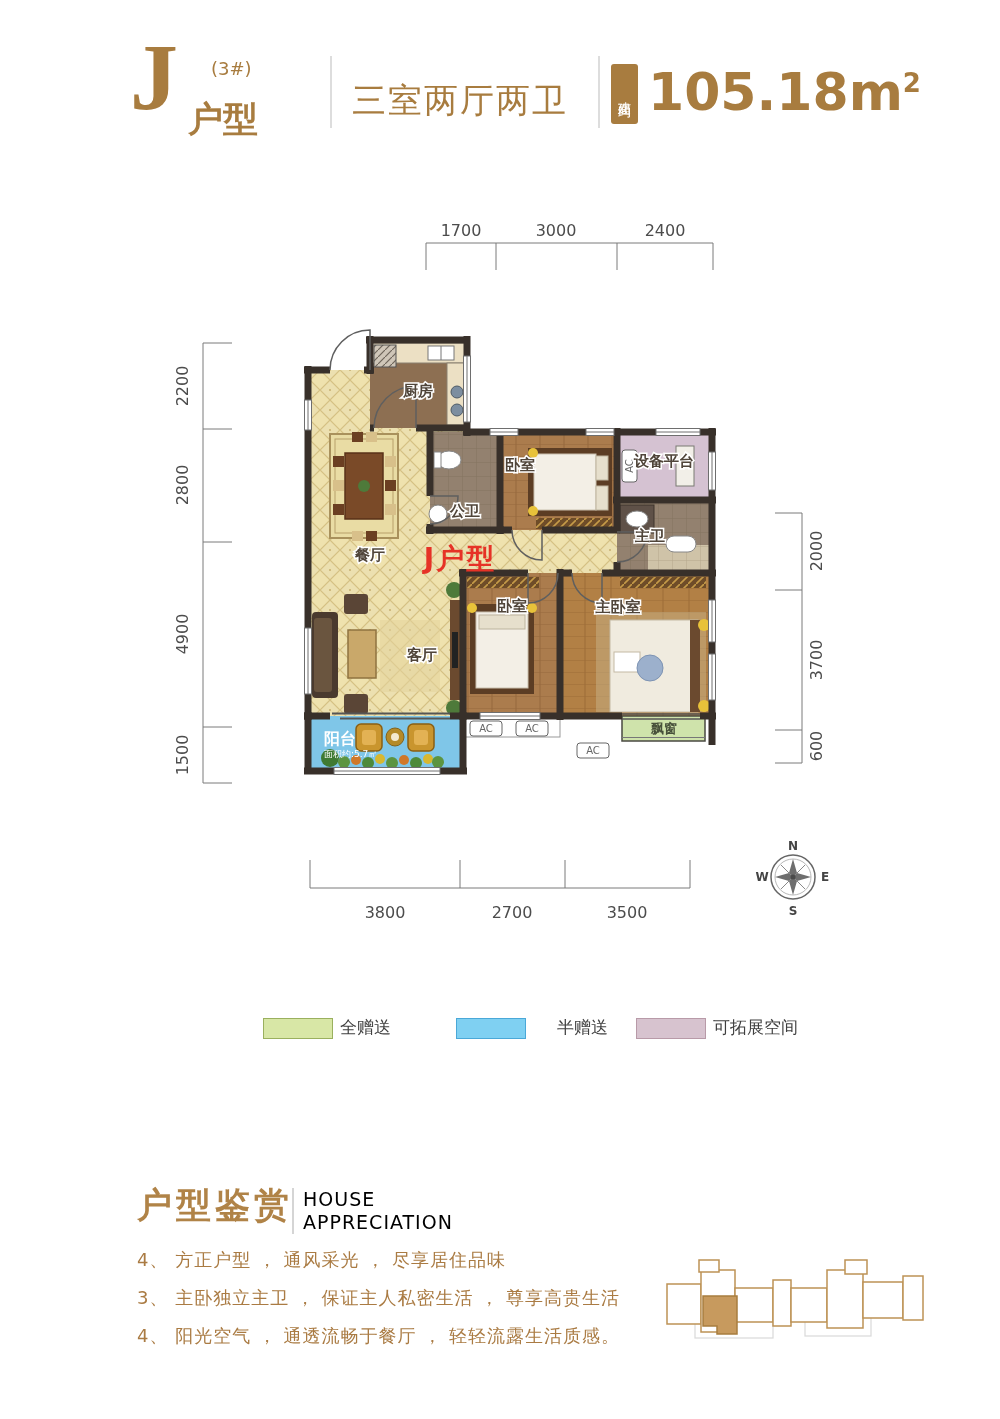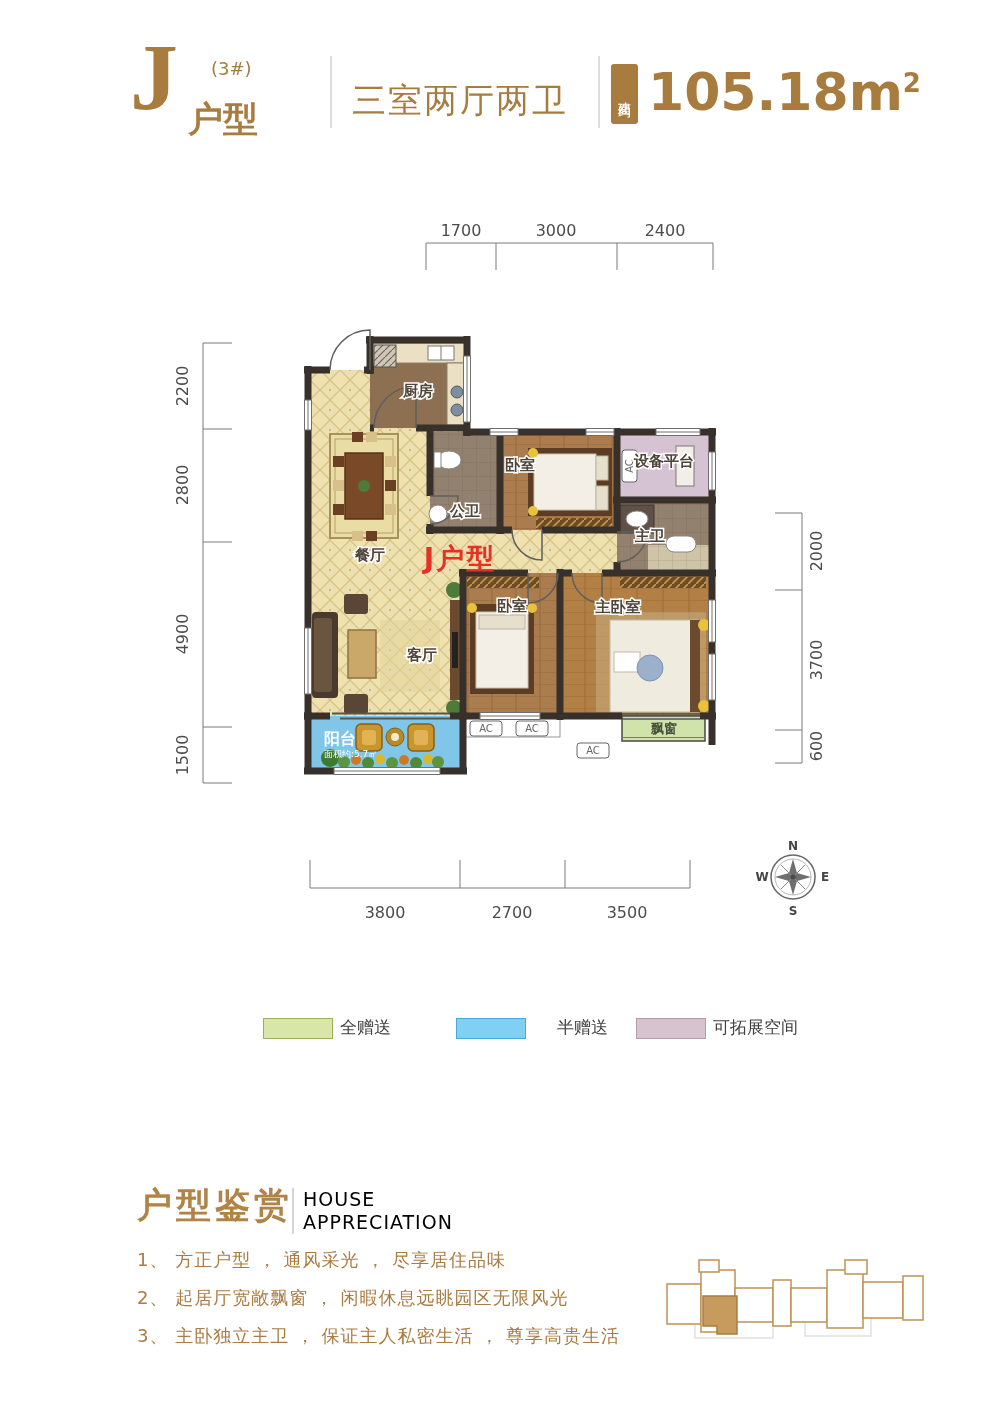--- a/index.html
+++ b/index.html
@@ -321,23 +321,23 @@
 <div class="abs lg-swatch" style="left:456px;background:#7fd0f2;border-color:#4aa8d8"></div>
 <div class="abs lg-label" style="left:557px">半赠送</div>
 <div class="abs lg-swatch" style="left:636px;background:#d7c3cf;border-color:#b89aa8"></div>
 <div class="abs lg-label" style="left:713px">可拓展空间</div>
 
 <div class="abs app-title">户型鉴赏</div>
 <div class="abs app-div"></div>
 <div class="abs app-en" style="top:1188px">HOUSE</div>
 <div class="abs app-en" style="top:1211px">APPRECIATION</div>
 <div class="abs app-list">
-  <div>1、 方正户型 ， 通风采光 ， 尽享居住品味</div>
-  <div>2、 起居厅宽敞飘窗 ， 闲暇休息远眺园区无限风光</div>
+  <div>4、 方正户型 ， 通风采光 ， 尽享居住品味</div>
   <div>3、 主卧独立主卫 ， 保证主人私密生活 ， 尊享高贵生活</div>
+  <div>4、 阳光空气 ， 通透流畅于餐厅 ， 轻轻流露生活质感。</div>
 </div>
 
 <svg class="abs" style="left:655px;top:1252px" width="280" height="110" viewBox="0 0 280 110">
   <g stroke="#d9d9d9" stroke-width="1.2" fill="none">
     <rect x="40" y="46" width="78" height="40"></rect>
       <rect x="150" y="42" width="66" height="42"></rect>
   </g>
   <g stroke="#bd9255" stroke-width="1.5" fill="#ffffff">
     <rect x="12" y="32" width="34" height="40"></rect>
     <rect x="46" y="18" width="34" height="62"></rect>

